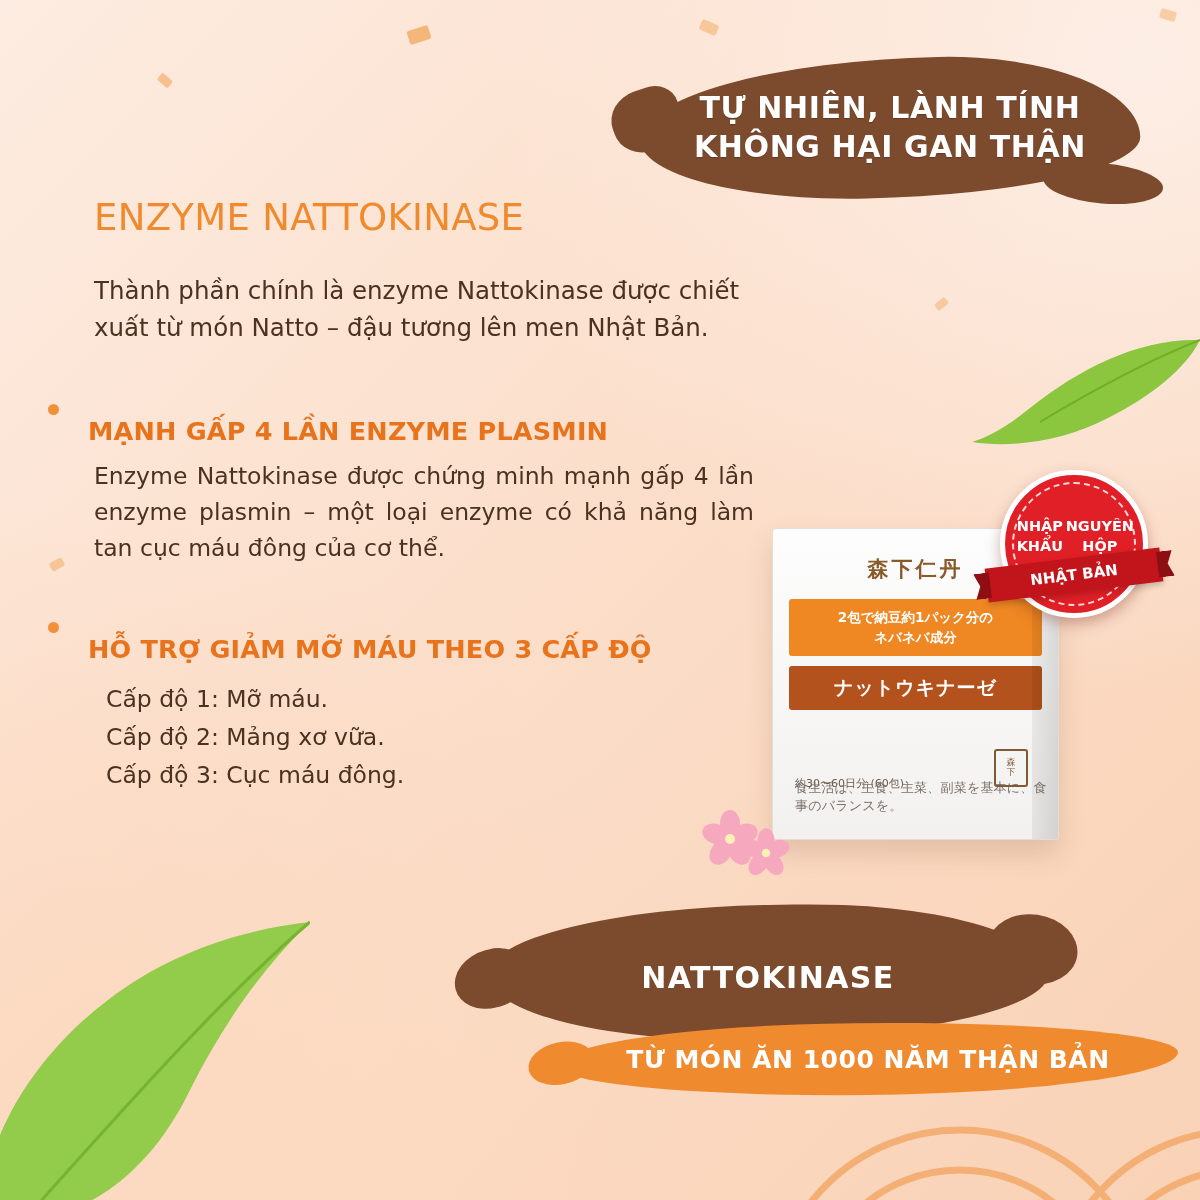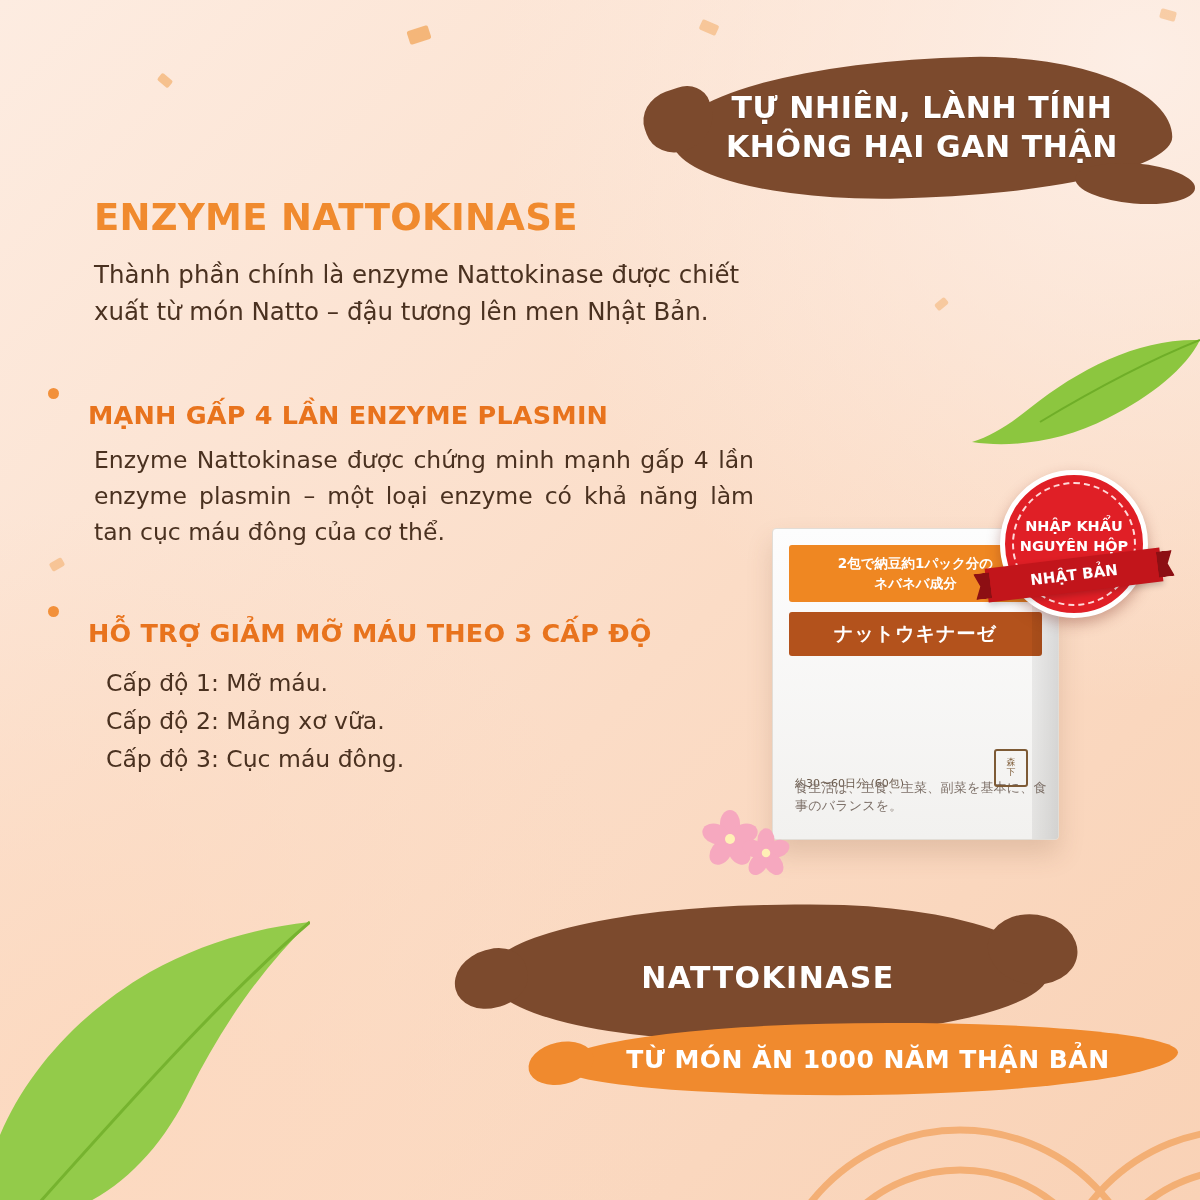--- a/index.html
+++ b/index.html
@@ -23,21 +23,21 @@
   .arcs{position:absolute;right:-60px;bottom:-120px;width:520px;height:380px;pointer-events:none;}
   .arcs svg{width:100%;height:100%;}
   .arcs-left{position:absolute;left:-120px;top:120px;width:300px;height:420px;opacity:.55;pointer-events:none;}
   .arcs-left svg{width:100%;height:100%;}
 
   
   .flake{position:absolute;background:#f2a65a;opacity:.75;border-radius:2px;}
 
   
   .brush-top{
-    position:absolute;top:58px;left:672px;width:500px;height:140px;text-decoration:underline;
+    position:absolute;top:58px;left:640px;width:500px;height:140px;text-decoration:underline;
   }
   .brush-top .shape{
     position:absolute;inset:0;
     background:#7c4a2d;
     border-radius:60% 40% 55% 45% / 55% 60% 40% 45%;
     transform:rotate(-1.2deg);
     box-shadow:0 0 0 0 rgba(0,0,0,0);
   }
   .brush-top .shape:after{
     content:"";position:absolute;left:-28px;top:26px;width:70px;height:62px;
@@ -51,22 +51,22 @@
     position:absolute;inset:0;display:flex;flex-direction:column;
     align-items:center;justify-content:center;gap:2px;
     color:#fff;font-weight:bold;letter-spacing:.6px;
     font-size:30px;line-height:1.22;text-align:center;
     text-shadow:0 1px 1px rgba(0,0,0,.22);
   }
 
   
   .content{position:absolute;left:88px;top:196px;width:690px;color:#5c3a25;}
   .title{
-    color:#f08a2e;font-size:37px;font-weight:bold;letter-spacing:.3px;
-    margin:0 0 18px 6px;
+    color:#f08a2e;font-size:37px;font-weight:normal;letter-spacing:.3px;
+    margin:0 0 34px 6px;
   }
   .lead{
     font-size:24.5px;line-height:1.5;color:#4a3120;margin:8px 0 44px 6px;max-width:700px;
   }
   .bullet-row{display:flex;align-items:flex-start;margin-bottom:10px;flex-direction:column;}
   .dot{
     width:11px;height:11px;border-radius:50%;background:#f2903a;
     margin:13px 22px 0 -40px;flex:0 0 auto;
   }
   .b-title{
@@ -118,21 +118,21 @@
   .badge{
     position:absolute;left:1000px;top:470px;width:148px;height:148px;
   }
   .badge .circle{
     position:absolute;inset:0;border-radius:50%;
     background:#e01f26;border:5px solid #fff;
     box-shadow:0 6px 14px rgba(120,40,30,.35);
   }
   .badge .inner{
     position:absolute;inset:12px;border-radius:50%;border:2px dashed #ffd9d9;
-    display:flex;flex-direction:column;align-items:center;justify-content:center;
+    display:flex;flex-direction:row;align-items:center;justify-content:center;
     color:#fff;font-weight:bold;font-size:14.5px;line-height:1.35;text-align:center;
     padding-bottom:14px;
   }
   .ribbon{
     position:absolute;left:-14px;top:88px;width:176px;height:34px;
     background:#c2151b;color:#fff;font-weight:bold;font-size:15px;
     display:flex;align-items:center;justify-content:center;
     transform:rotate(-7deg);
     box-shadow:0 3px 6px rgba(0,0,0,.2);
   }
@@ -256,20 +256,21 @@
       <div class="levels">
         <div>Cấp độ 1: Mỡ máu.</div>
         <div>Cấp độ 2: Mảng xơ vữa.</div>
         <div>Cấp độ 3: Cục máu đông.</div>
       </div>
     </div>
   </div>
 
   <div class="product">
     <div class="side"></div>
+    <div class="p-brand">森下仁丹</div>
     <div class="p-orange">
       <div>2包で納豆約1パック分の</div>
       <div>ネバネバ成分</div>
     </div>
     <div class="p-name">ナットウキナーゼ</div>
     <div class="p-dose">約30〜60日分 (60包)</div>
     <div class="p-fine">食生活は、主食、主菜、副菜を基本に、食事のバランスを。</div>
     <div class="p-seal">森<br>下</div>
   </div>
 

